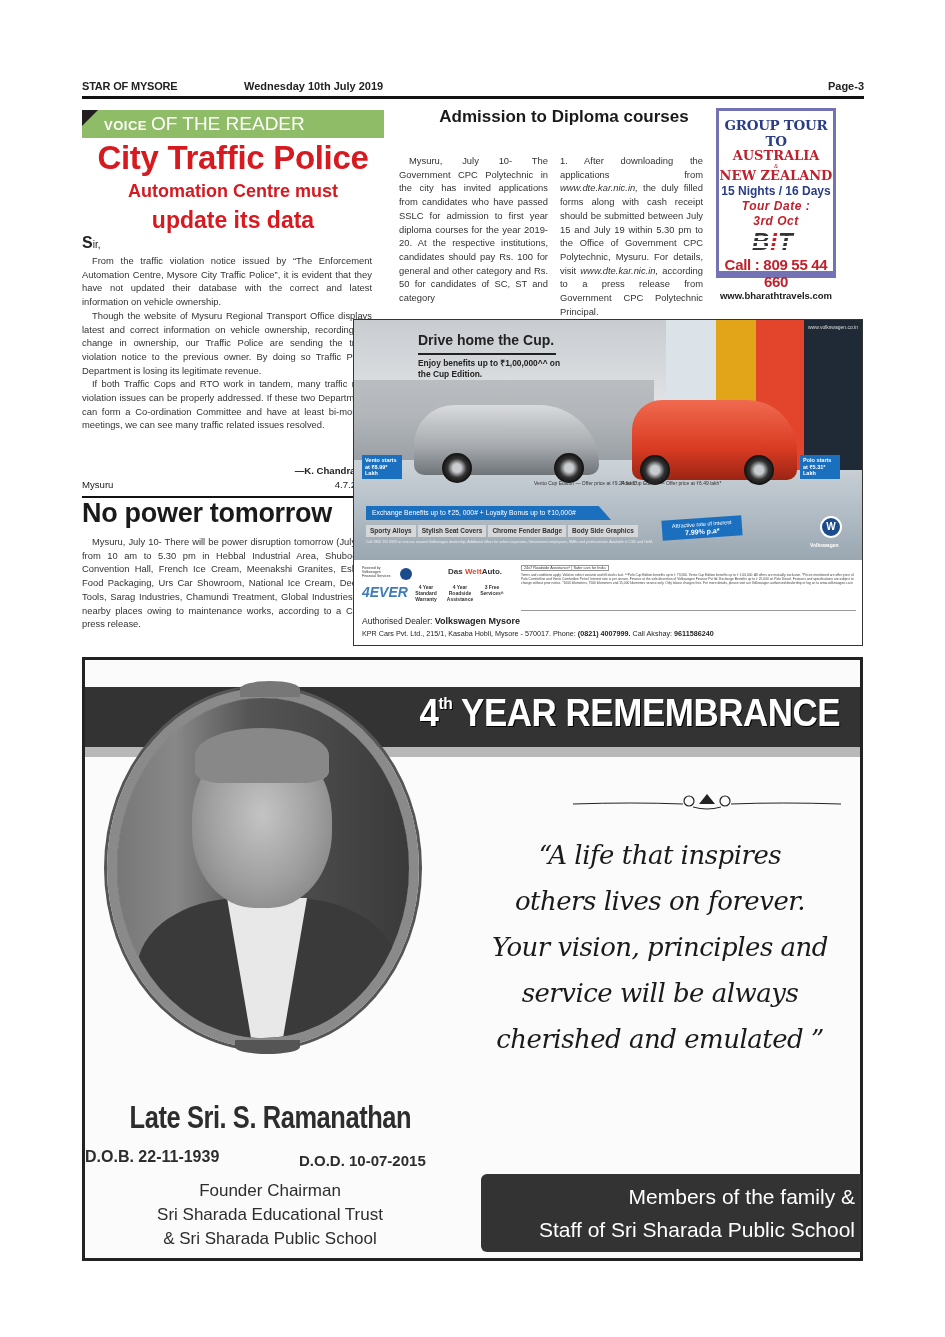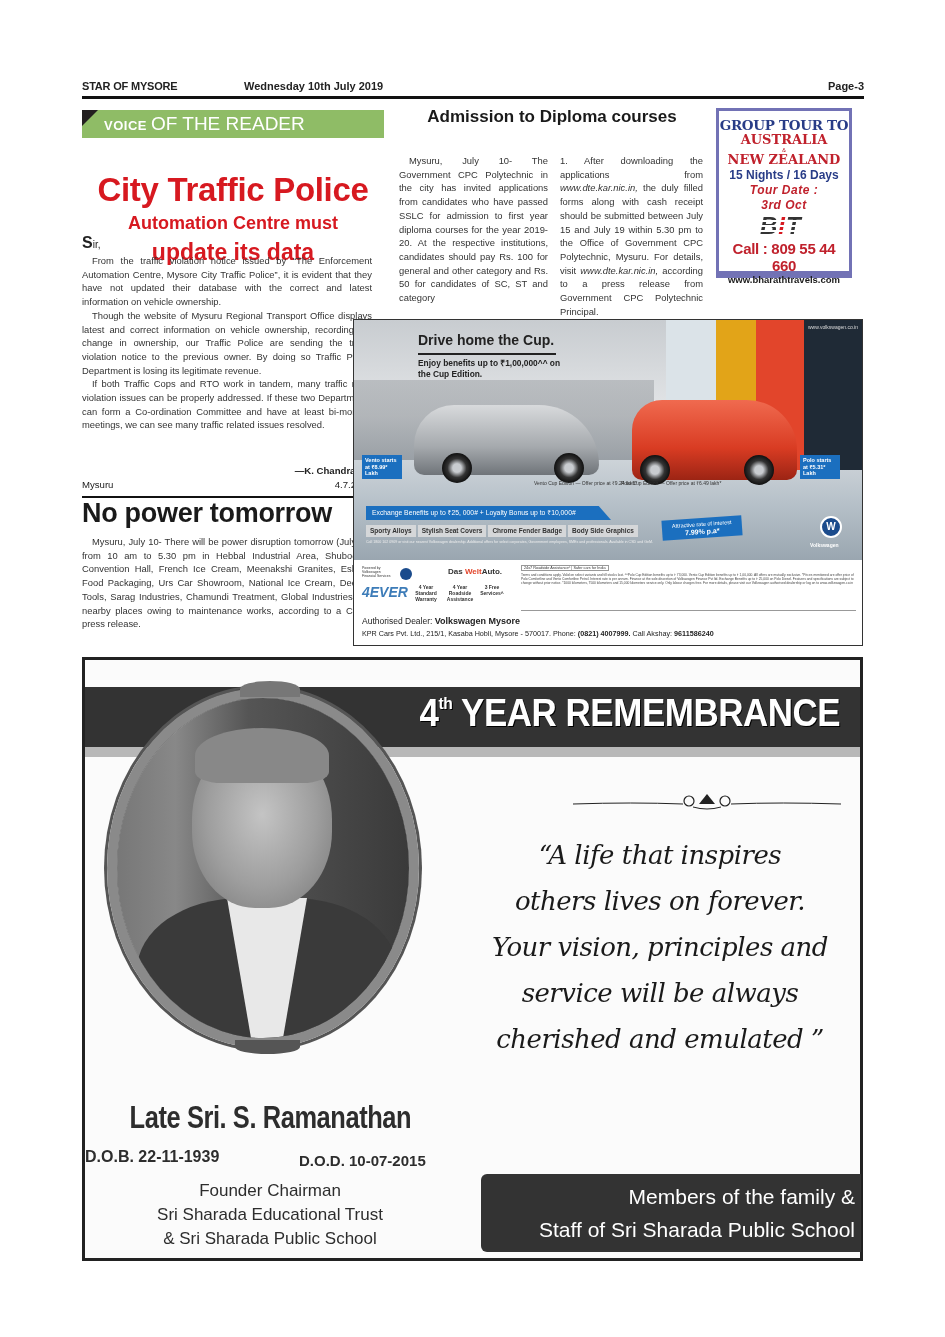--- a/index.html
+++ b/index.html
@@ -11,49 +11,49 @@
   .masthead .date { position: absolute; left: 162px; top: 2px; }
   .masthead .page { position: absolute; right: 0; top: 2px; }
   .masthead-rule { position: absolute; left: 82px; top: 96px; width: 782px; height: 3px; background: #111; }
 
   
   .vor-band { position: absolute; left: 82px; top: 110px; width: 302px; height: 28px; background: #8fbc66; }
   .vor-band .corner { position: absolute; left: 0; top: 0; width: 0; height: 0; border-top: 16px solid #231f20; border-right: 16px solid transparent; }
   .vor-band .label { position: absolute; left: 22px; top: 3px; color: #fff; font-size: 19px; line-height: 22px; white-space: nowrap; }
   .vor-band .voice { font-weight: 900; font-size: 13px; letter-spacing: 0.5px; margin-right: 4px; }
 
-  .headline-red { position: absolute; left: 82px; width: 302px; text-align: center; color: #d71920; font-weight: bold; margin-top: 32px; }
+  .headline-red { position: absolute; left: 82px; width: 302px; text-align: center; color: #d71920; font-weight: bold; }
   .hl1 { top: 138px; font-size: 33px; line-height: 40px; letter-spacing: -0.3px; }
   .hl2 { top: 177px; font-size: 18px; line-height: 28px; }
   .hl3 { top: 206px; font-size: 23px; line-height: 28px; }
 
   .body-text { position: absolute; font-family: "Liberation Sans", sans-serif; font-size: 9.4px; line-height: 13.7px; color: #333; text-align: justify; }
   .body-text p { text-indent: 10px; }
   .salutation { position: absolute; left: 82px; top: 234px; font-size: 10px; }
   .salutation b { font-size: 16px; }
 
   .letter { left: 82px; top: 254px; width: 290px; }
   .sign-name { position: absolute; right: 573px; top: 465px; font-size: 9.6px; font-weight: bold; }
   .sign-place { position: absolute; left: 82px; top: 479px; font-size: 9.6px; }
   .sign-date { position: absolute; right: 573px; top: 479px; font-size: 9.6px; }
   .rule-thin { position: absolute; left: 82px; top: 496px; width: 290px; height: 2px; background: #111; }
 
   .np-title { position: absolute; left: 82px; top: 498px; width: 290px; font-size: 27px; font-weight: bold; color: #1a1a1a; letter-spacing: -0.3px; }
   .np-body { left: 82px; top: 535px; width: 290px; }
 
   
-  .dip-title { position: absolute; left: 396px; top: 106px; width: 312px; text-align: center; font-size: 17px; font-weight: bold; line-height: 22px; color: #1a1a1a; }
+  .dip-title { position: absolute; left: 408px; top: 106px; width: 312px; text-align: center; font-size: 17px; font-weight: bold; line-height: 22px; color: #1a1a1a; }
   .dip-col1 { left: 399px; top: 154px; width: 149px; }
   .dip-col2 { left: 560px; top: 154px; width: 143px; }
   .dip-col1 p { text-indent: 10px; }
   .dip-col2 p { text-indent: 0; }
   .url { font-style: italic; }
 
   
-  .tour { position: absolute; left: 716px; top: 108px; width: 136px; height: 170px; border: 3px solid #7272b5; background: #fff; text-align: center; }
+  .tour { position: absolute; left: 716px; top: 108px; width: 120px; height: 170px; border: 3px solid #7272b5; background: #fff; text-align: center; }
   .tour .l1 { margin-top: 6px; font-family: "DejaVu Serif", serif; font-weight: bold; font-size: 13.5px; color: #283c87; letter-spacing: -0.3px; }
   .tour .l2 { font-family: "DejaVu Serif", serif; font-weight: bold; font-size: 13px; color: #c0212c; line-height: 14px; }
   .tour .amp { font-size: 6px; color: #c0212c; line-height: 6px; }
   .tour .l4 { font-size: 12px; font-weight: bold; color: #283c87; margin-top: 1px; }
   .tour .l5 { font-size: 12px; font-weight: bold; font-style: italic; color: #c0212c; letter-spacing: 0.5px; margin-top: 1px; }
   .tour .logo { margin: 3px auto 0; width: 60px; height: 22px; position: relative; }
   .tour .logo span { position: absolute; font-size: 24px; font-weight: 900; font-style: italic; line-height: 22px; left: 6px; color: #333; letter-spacing: 1px; }
   .tour .logo .stripes { position: absolute; left: 0; top: 0; width: 60px; height: 22px; background: repeating-linear-gradient(#fff 0 2px, transparent 2px 5px); }
   .tour .logo .i-red { color: #d71920; }
   .tour .call { font-size: 15px; font-weight: bold; color: #c0212c; margin-top: 3px; letter-spacing: -0.3px; }

